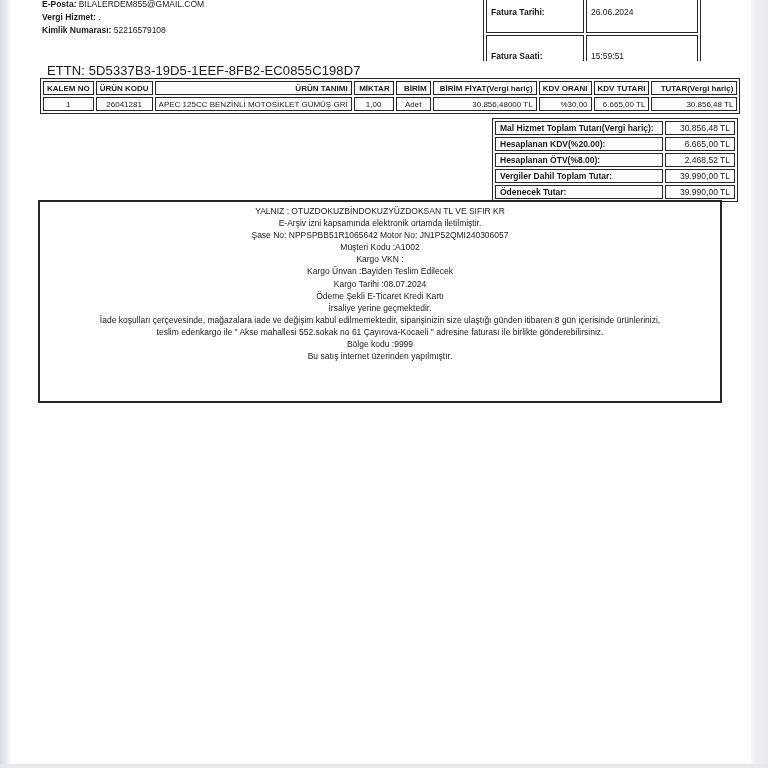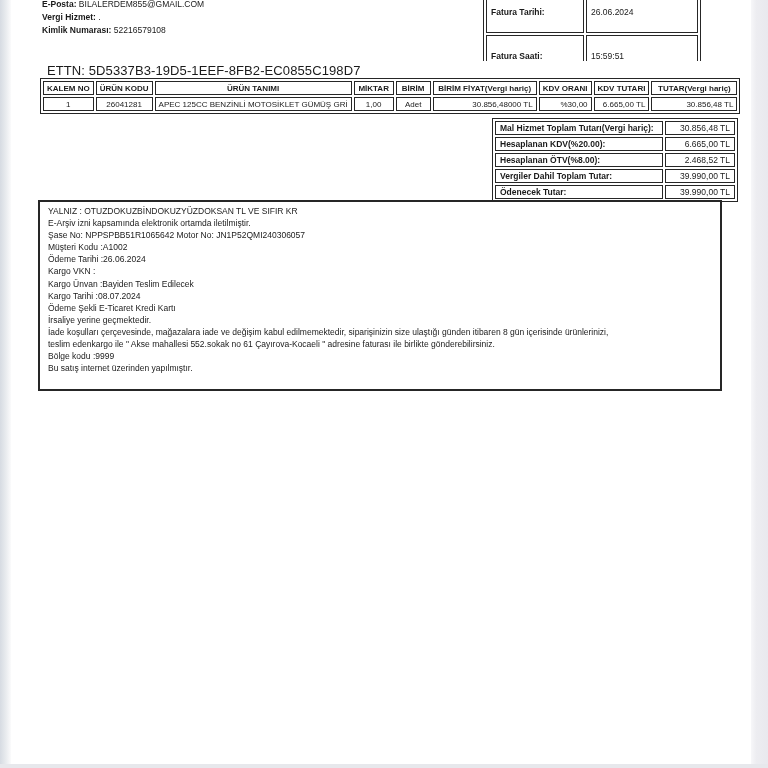--- a/index.html
+++ b/index.html
@@ -28,34 +28,34 @@
   .info-table td.i-val { width:102px; }
 
   .ettn { position:absolute; left:47px; top:63px; font-size:13px; letter-spacing:0.1px; }
 
   
   .items-wrap  { position:absolute; left:40px; top:78px; }
   .items-table { border-collapse:separate; border-spacing:2px; border:1px solid #262626;
                  table-layout:fixed; background:#fff; }
   .items-table th, .items-table td { border:1px solid #262626; font-size:8px; padding:1px 3px;
                  height:10px; white-space:nowrap; overflow:hidden; }
-  .items-table th { font-weight:bold; text-align:center; }
+  .items-table th { font-weight:bold; text-align:right; }
   .c-center { text-align:center; } .c-left { text-align:left; } .c-right { text-align:right; }
 
   
   .totals-wrap  { position:absolute; left:492px; top:118px; }
   .totals-table { border-collapse:separate; border-spacing:2px; border:1px solid #262626; background:#fff; }
   .totals-table td { border:1px solid #262626; font-size:8.5px; padding:1px 4px; height:9.5px;
                      white-space:nowrap; }
   .totals-table td.t-lbl { font-weight:bold; width:158px; }
   .totals-table td.t-val { width:60px; text-align:right; }
 
   
   .notes { position:absolute; left:38px; top:200px; width:664px; height:178px;
-           border:2px solid #262626; padding:3px 8px 6px 8px; background:#fff; }
+           border:2px solid #262626; padding:3px 8px 18px 8px; background:#fff;text-align:center; }
   .notes .line { font-size:8.5px; line-height:12.1px; white-space:nowrap; overflow:hidden; }
 </style>
 </head>
 <body>
 
 <div class="strip-left"></div>
 <div class="strip-right"></div>
 <div class="strip-bottom"></div>
 
 <div class="contact">
@@ -167,21 +167,20 @@
     </tr>
   </tbody>
     </table>
 </div>
 
 <div class="notes">
   <div class="line">YALNIZ : OTUZDOKUZBİNDOKUZYÜZDOKSAN TL VE SIFIR KR</div>
   <div class="line">E-Arşiv izni kapsamında elektronik ortamda iletilmiştir.</div>
   <div class="line">Şase No: NPPSPBB51R1065642 Motor No: JN1P52QMI240306057</div>
   <div class="line">Müşteri Kodu :A1002</div>
-  <div class="line">Ödeme Tarihi :26.06.2024</div>
   <div class="line">Kargo VKN :</div>
   <div class="line">Kargo Ünvan :Bayiden Teslim Edilecek</div>
   <div class="line">Kargo Tarihi :08.07.2024</div>
   <div class="line">Ödeme Şekli E-Ticaret Kredi Kartı</div>
   <div class="line">İrsaliye yerine geçmektedir.</div>
   <div class="line">İade koşulları çerçevesinde, mağazalara iade ve değişim kabul edilmemektedir, siparişinizin size ulaştığı günden itibaren 8 gün içerisinde ürünlerinizi,</div>
   <div class="line">teslim edenkargo ile " Akse mahallesi 552.sokak no 61 Çayırova-Kocaeli " adresine faturası ile birlikte gönderebilirsiniz.</div>
   <div class="line">Bölge kodu :9999</div>
   <div class="line">Bu satış internet üzerinden yapılmıştır.</div>
 </div>

